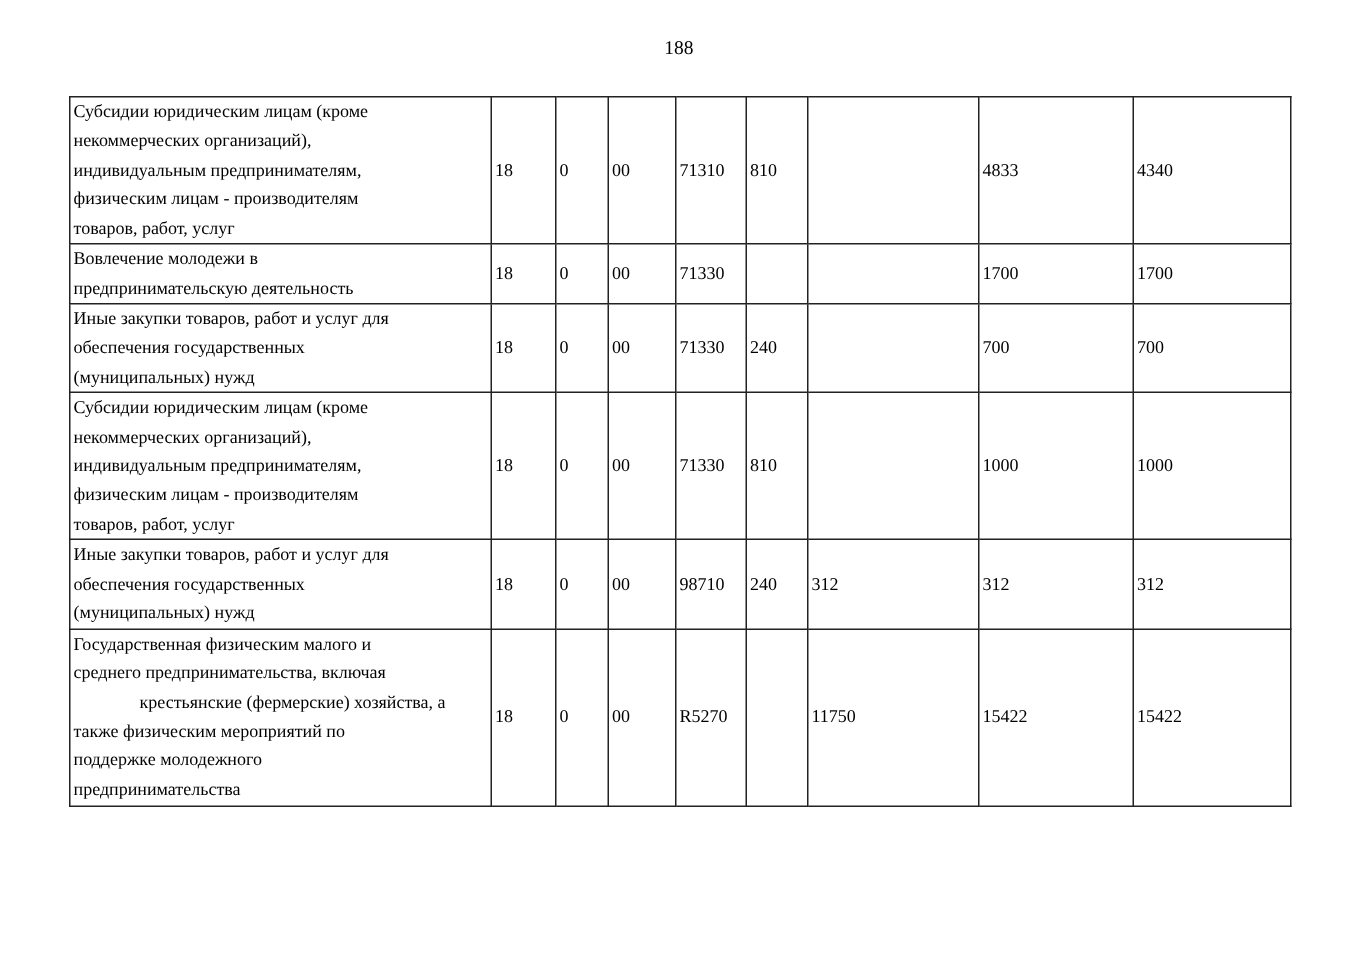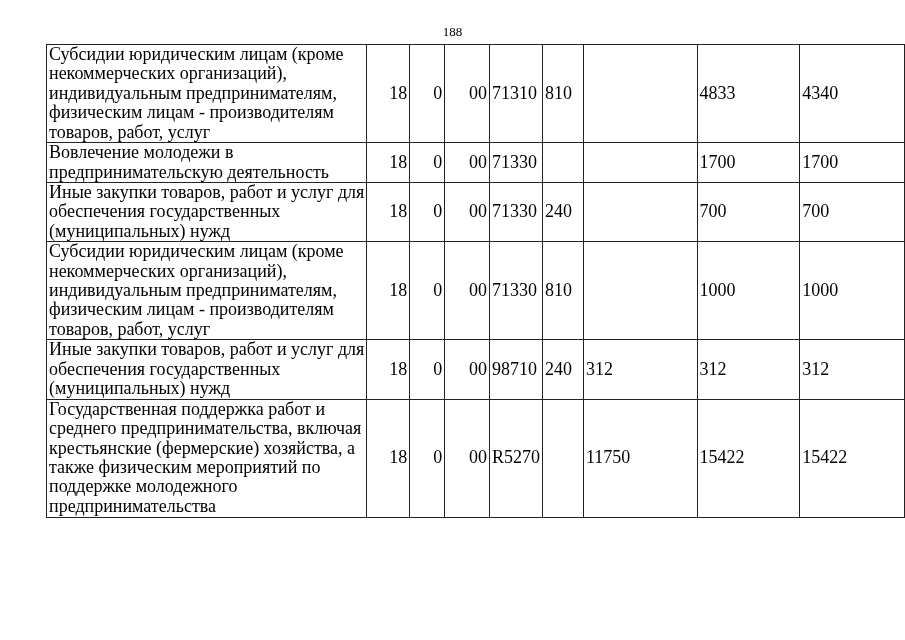--- a/index.html
+++ b/index.html
@@ -1,24 +1,24 @@
 <!DOCTYPE html>
 <html><head>
 <meta charset="utf-8">
 <style>
   html, body { margin: 0; padding: 0; background: #ffffff; }
   body { width: 905px; height: 640px; position: relative; overflow: hidden;
          font-family: "Liberation Serif", "DejaVu Serif", serif; color: #000; }
   .page-number { position: absolute; top: 24px; left: 0; width: 905px; text-align: center;
                  font-size: 13px; }
-  table.budget { position: absolute; left: 46px; top: 44px; border-collapse: collapse;
-                 table-layout: fixed; font-size: 18px; line-height: 19.4px; }
+  table.budget { position: absolute; left: 46px; top: 64px; border-collapse: collapse;
+                 table-layout: fixed; font-size: 12px; line-height: 19.4px; }
   table.budget td { border: 1.5px solid #222; padding: 0 2px; vertical-align: middle; }
   td.desc { text-align: left; padding-left: 2px; }
-  td.c { text-align: right; }
+  td.c { text-align: left; }
   td.l { text-align: left; padding-left: 5px; }
   td.amt { text-align: left; padding-left: 18px; margin-top: 24px; }
 </style>
 </head>
 <body>
 
 <div class="page-number">188</div>
 
 <table class="budget">
   <colgroup>
@@ -106,23 +106,23 @@
         <td class="c">0</td>
         <td class="c">00</td>
         <td class="l">98710</td>
         <td class="l">240</td>
         <td class="amt">312</td>
         <td class="amt">312</td>
         <td class="amt">312</td>
       </tr>
       <tr style="height: 118px;">
         <td class="desc">
-          <div style="white-space: nowrap; min-height: 19.4px;">Государственная поддержка работ и</div>
+          <div style="white-space: nowrap; min-height: 19.4px;">Государственная физическим малого и</div>
           <div style="white-space: nowrap; min-height: 19.4px;">среднего предпринимательства, включая</div>
-          <div style="white-space: nowrap; min-height: 19.4px;">крестьянские (фермерские) хозяйства, а</div>
+          <div style="white-space: nowrap; min-height: 19.4px; margin-left: 44px;">крестьянские (фермерские) хозяйства, а</div>
           <div style="white-space: nowrap; min-height: 19.4px;">также физическим мероприятий по</div>
           <div style="white-space: nowrap; min-height: 19.4px;">поддержке молодежного</div>
           <div style="white-space: nowrap; min-height: 19.4px;">предпринимательства</div>
         </td>
         <td class="c">18</td>
         <td class="c">0</td>
         <td class="c">00</td>
         <td class="l">R5270</td>
         <td class="l"></td>
         <td class="amt">11750</td>

